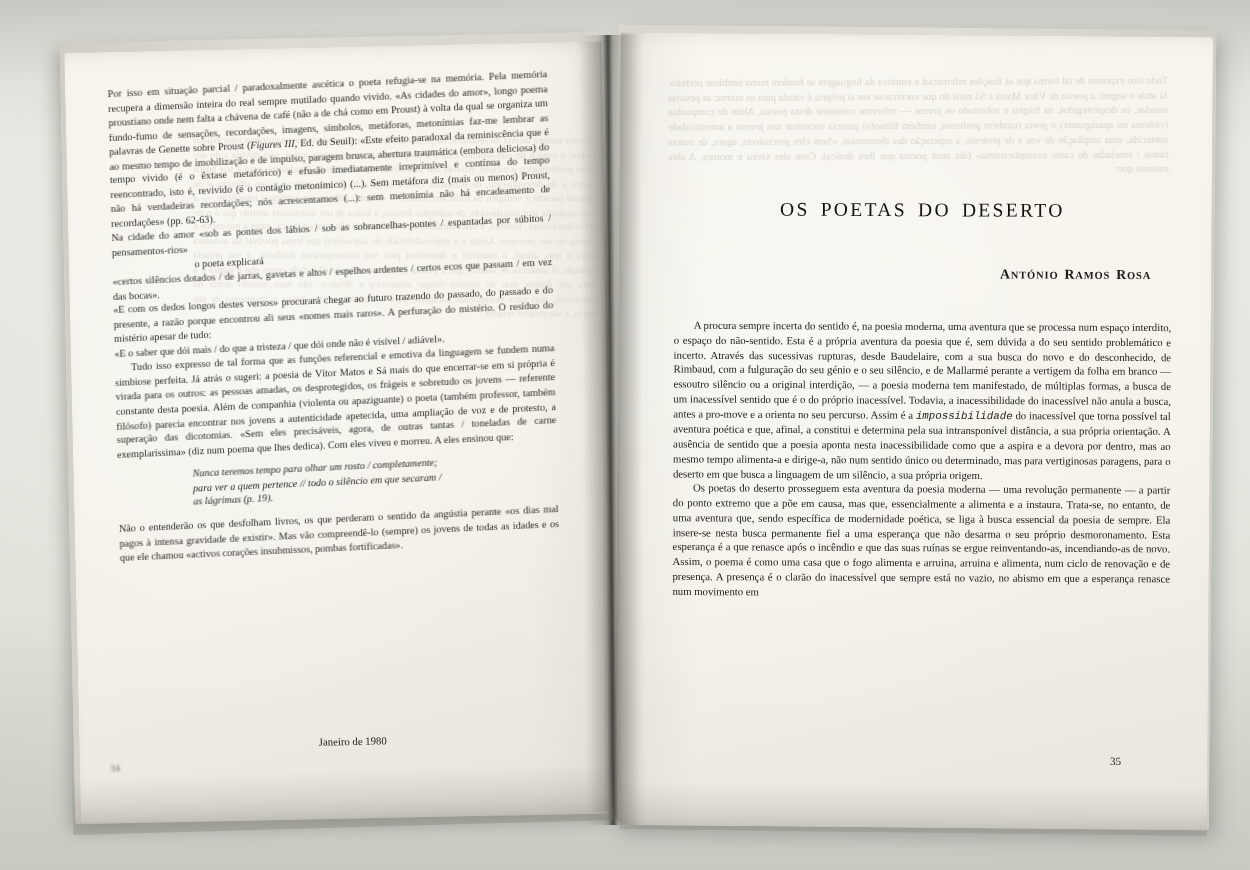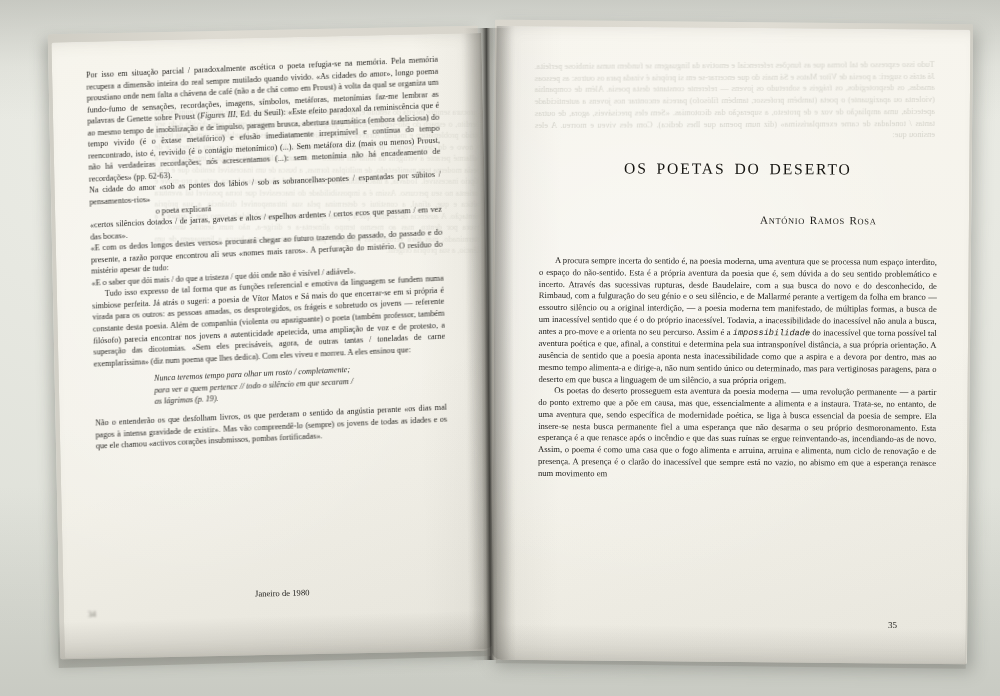--- a/index.html
+++ b/index.html
@@ -178,44 +178,45 @@
   .right-title {
     left: 600px; top: 160px;
     font-size: 15.6px;
     letter-spacing: 1.9px;
     word-spacing: 3px;
     color: #14130f;
     transform: rotate(0.25deg);
     margin-left: 24px;
   }
   .right-author {
-    left: 760px; top: 214px;
+    left: 800px; top: 214px;
     font-size: 9.1px;
     letter-spacing: 0.7px;
     word-spacing: 2px;
     color: #1b1a17;
     transform: rotate(0.25deg);
+    font-weight: bold;
   }
   .right-author .sc-first { font-size: 11px; }
 
   .right-body {
     left: 539px; top: 255px;
     width: 398px;
     font-size: 8.6px;
     line-height: 11.75px;
     text-align: justify;
     transform: rotate(0.28deg);
     transform-origin: 0 0;
   }
   .right-body p { margin: 0; text-indent: 16px; }
   .right-body p + p { margin-top: 0px; }
   .right-body i { font-style: italic; font-family: Liberation Mono, monospace; }
 
   .right-folio {
-    left: 888px; top: 620px;
+    left: 888px; top: 604px;
     font-size: 9px;
     color: #1b1a17;
     transform: rotate(0.3deg);
   }
 
   
   .showthrough {
     position: absolute;
     left: 536px; top: 60px;
     width: 400px; height: 560px;

